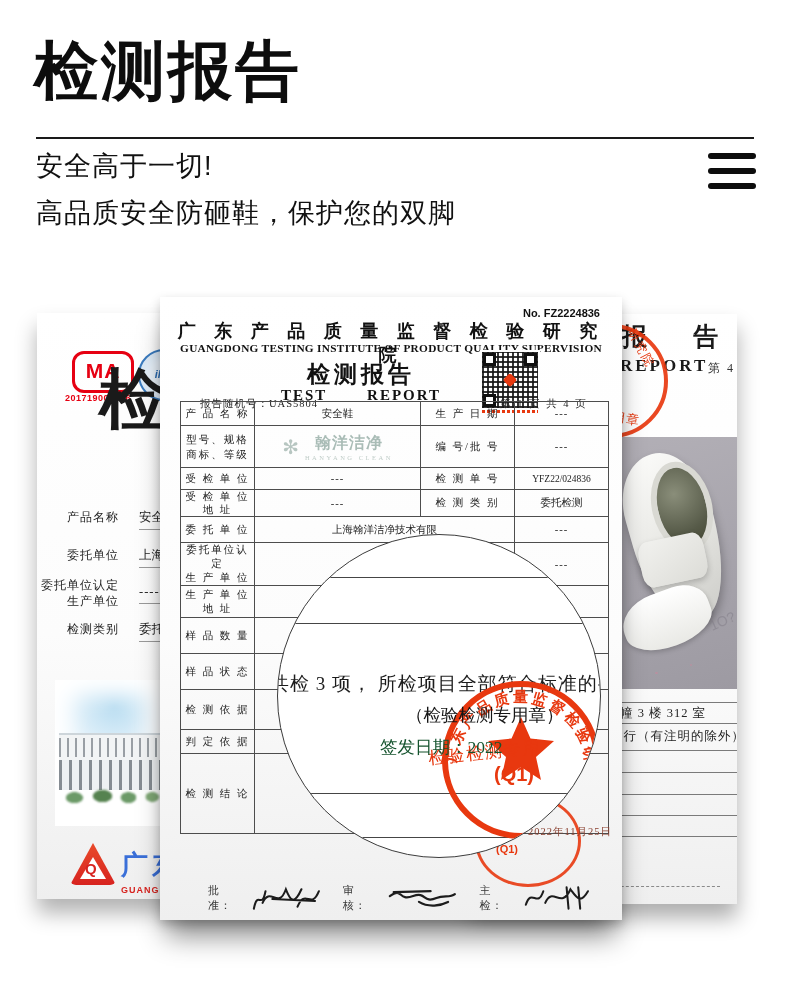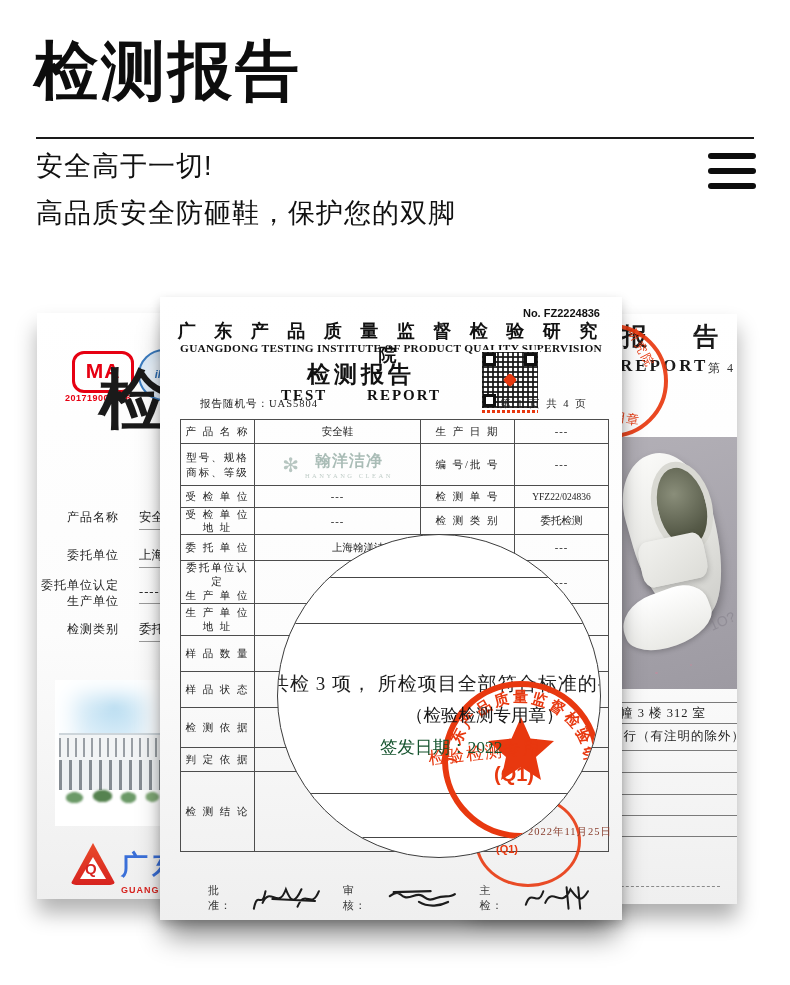--- a/index.html
+++ b/index.html
@@ -97,21 +97,21 @@
   .qr{left:322px;top:55px;width:56px;height:56px;background:
         repeating-linear-gradient(0deg, rgba(20,20,20,.85) 0 2px, transparent 2px 5px),
         repeating-linear-gradient(90deg, rgba(20,20,20,.85) 0 2px, transparent 2px 5px),#fff;
       outline:2px solid #fff;}
   .qr .fp{position:absolute;width:13px;height:13px;border:3px solid #111;background:#fff;box-sizing:border-box;}
   .qr .fp.tl{left:1px;top:1px;} .qr .fp.tr{right:1px;top:1px;} .qr .fp.bl{left:1px;bottom:1px;}
   .qr .dot{position:absolute;left:23px;top:23px;width:10px;height:10px;background:#e8380f;border-radius:2px;transform:rotate(45deg);}
   .qr-caption{left:322px;top:113px;width:56px;height:3px;background:repeating-linear-gradient(90deg,#e8380f 0 3px,transparent 3px 5px);}
   .c-serial{left:40px;top:100px;font-size:10.5px;color:#222;letter-spacing:1px;}
   .c-page{left:340px;top:100px;font-size:10.5px;color:#222;letter-spacing:2px;}
-  table.rpt{position:absolute;left:20px;top:122px;width:428px;border-collapse:collapse;table-layout:fixed;}
+  table.rpt{position:absolute;left:20px;top:104px;width:428px;border-collapse:collapse;table-layout:fixed;}
   table.rpt td{border:1px solid #4d4d4d;font-family:"Liberation Serif","DejaVu Serif",serif;
         font-size:10.5px;color:#222;text-align:center;vertical-align:middle;padding:0 2px;overflow:hidden;}
   td.lab{letter-spacing:2px;}
   td.left-al{text-align:left;padding-left:12px;}
   td.right-al{text-align:right;padding-right:32px;}
   .dash{color:#8a8a8a;letter-spacing:1px;}
   .brand{display:flex;align-items:center;justify-content:center;gap:6px;color:#adbfb9;}
   .brand .ic{font-size:20px;color:#b7c6c1;}
   .brand .cn{font-size:16px;font-weight:bold;letter-spacing:1px;color:#a9bcb6;}
   .brand .en{font-size:6.5px;letter-spacing:2.5px;color:#c0cdc8;display:block;text-align:center;}

